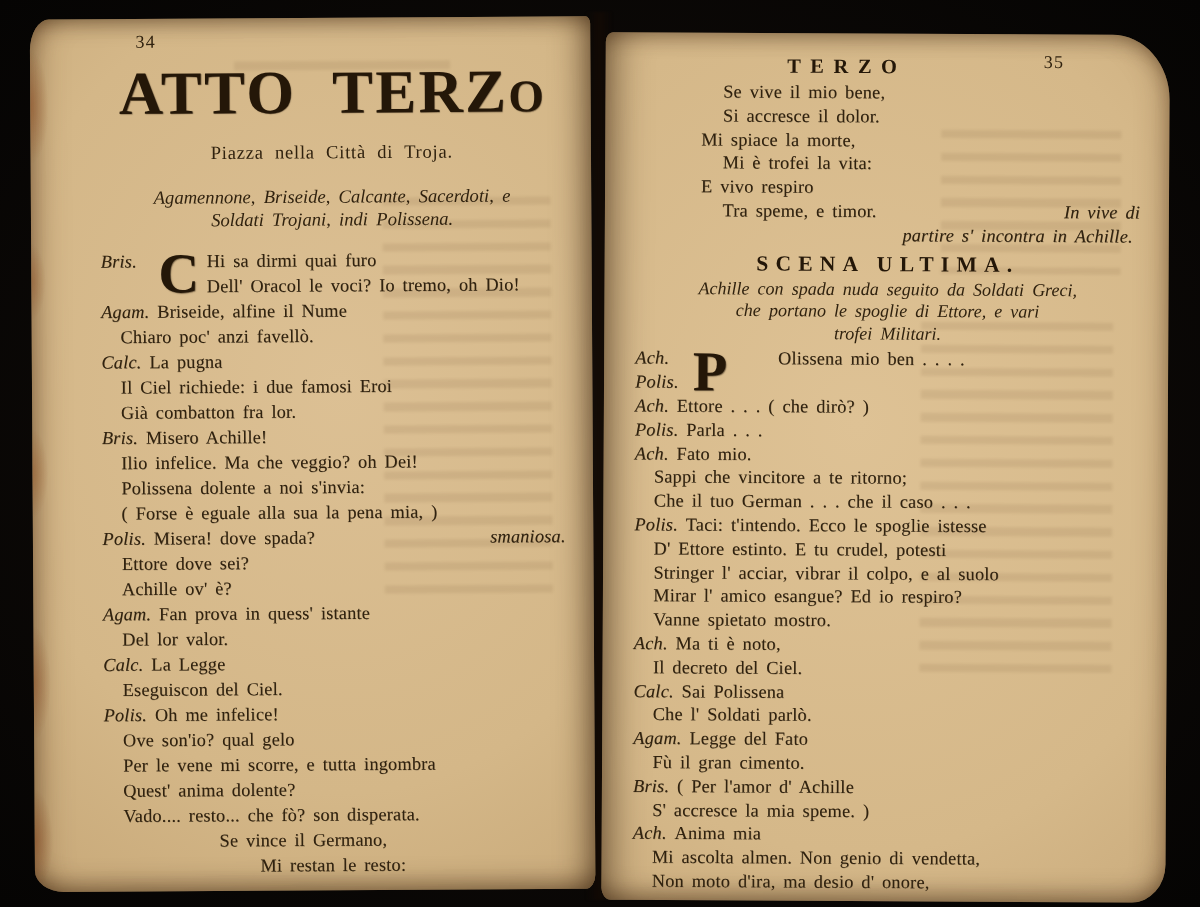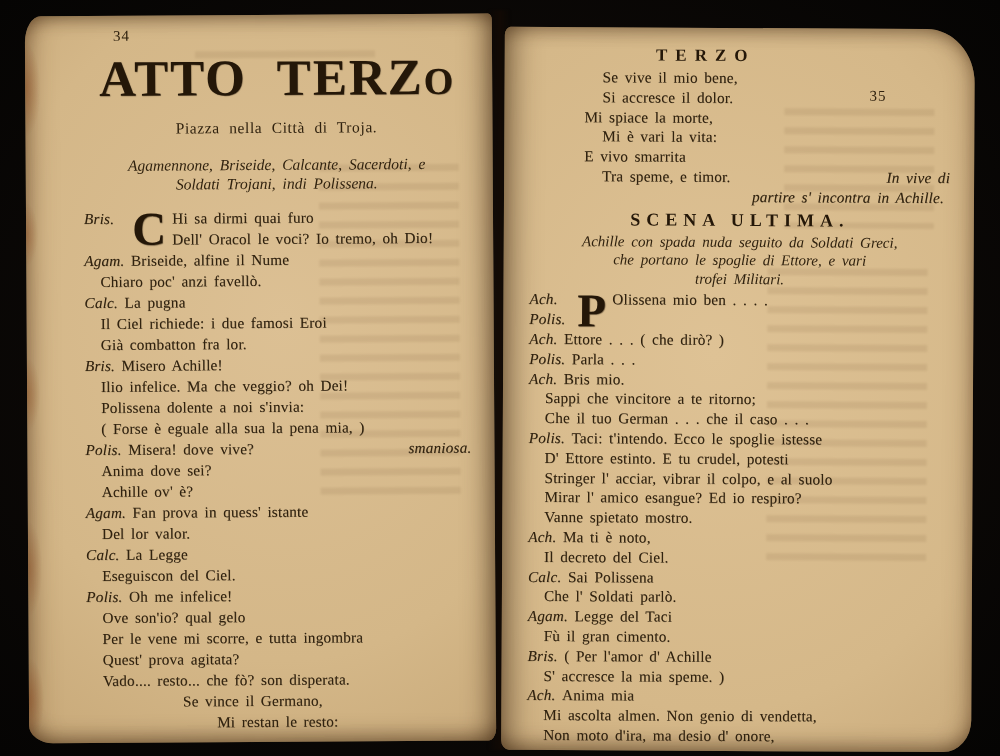--- a/index.html
+++ b/index.html
@@ -48,21 +48,21 @@
     position:absolute;left:488px;top:10px;width:22px;height:740px;
     background:linear-gradient(to right, transparent 0%, rgba(20,10,4,.65) 45%, rgba(20,10,4,.75) 55%, transparent 100%);
     filter:blur(1px);
   }
   .ghost{
     position:absolute;opacity:.10;filter:blur(1.2px);pointer-events:none;
     background:repeating-linear-gradient(to bottom, rgba(90,58,28,.9) 0 7px, transparent 7px 19px);
   }
   .pagenum{font-size:15px;letter-spacing:1px;position:absolute;}
   .pn-left{left:88px;top:12px;}
-  .pn-right{right:88px;top:16px;margin-top:43px;}
+  .pn-right{right:88px;top:16px;}
   .inner-left{position:absolute;left:58px;top:6px;width:386px;}
   .inner-right{position:absolute;left:26px;top:10px;width:420px;}
   .act-title{
     margin-top:28px;text-align:center;font-weight:bold;font-size:51px;
     letter-spacing:2px;word-spacing:16px;color:#241708;
     text-shadow:0.5px 0.5px 0.8px rgba(30,18,6,.5);
     white-space:nowrap;
   }
   .act-title .small-o{font-size:38px;letter-spacing:0;}
   .setting{margin-top:12px;text-align:center;font-size:15.5px;word-spacing:5px;letter-spacing:.6px;}
@@ -87,21 +87,21 @@
   .ind5{margin-left:130px;}
   .dropblock{display:flex;align-items:flex-start;}
   .dlabels{width:48px;flex:none;font-style:italic;line-height:21px;}
   .dc{
     flex:none;font-size:47px;font-weight:bold;line-height:38px;
     padding:2px 6px 0 0;color:#241708;
     text-shadow:0.6px 0.6px 1px rgba(30,18,6,.55);
   }
   .dlines{line-height:21px;}
   .dialogue-right .dlabels{line-height:19.8px;}
-  .dialogue-right .dlines{line-height:19.8px;}
+  .dialogue-right .dlines{line-height:19.8px;margin-left:36px;}
 </style>
 </head>
 <body>
 
 <div class="photo">
 
   <div class="gutter"></div>
 
   <div class="page page-left">
     <div class="pagenum pn-left">34</div>
@@ -133,53 +133,53 @@
         <div>
             <div class="dline ind0"><span class="speaker">Agam. </span><span>Briseide, alfine il Nume</span></div>
             <div class="dline ind1"><span>Chiaro poc' anzi favellò.</span></div>
             <div class="dline ind0"><span class="speaker">Calc. </span><span>La pugna</span></div>
             <div class="dline ind1"><span>Il Ciel richiede: i due famosi Eroi</span></div>
             <div class="dline ind1"><span>Già combatton fra lor.</span></div>
             <div class="dline ind0"><span class="speaker">Bris. </span><span>Misero Achille!</span></div>
             <div class="dline ind1"><span>Ilio infelice. Ma che veggio? oh Dei!</span></div>
             <div class="dline ind1"><span>Polissena dolente a noi s'invia:</span></div>
             <div class="dline ind1"><span>( Forse è eguale alla sua la pena mia, )</span></div>
-            <div class="dline ind0"><span class="speaker">Polis. </span><span class="rstage">smaniosa.</span><span>Misera! dove vive?</span></div>
-            <div class="dline ind1"><span>Anima dove sei?</span></div>
+            <div class="dline ind0"><span class="speaker">Polis. </span><span class="rstage">smaniosa.</span><span>Misera! dove spada?</span></div>
+            <div class="dline ind1"><span>Ettore dove sei?</span></div>
             <div class="dline ind1"><span>Achille ov' è?</span></div>
             <div class="dline ind0"><span class="speaker">Agam. </span><span>Fan prova in quess' istante</span></div>
             <div class="dline ind1"><span>Del lor valor.</span></div>
             <div class="dline ind0"><span class="speaker">Calc. </span><span>La Legge</span></div>
             <div class="dline ind1"><span>Eseguiscon del Ciel.</span></div>
             <div class="dline ind0"><span class="speaker">Polis. </span><span>Oh me infelice!</span></div>
             <div class="dline ind1"><span>Ove son'io? qual gelo</span></div>
             <div class="dline ind1"><span>Per le vene mi scorre, e tutta ingombra</span></div>
-            <div class="dline ind1"><span>Quest' prova agitata?</span></div>
+            <div class="dline ind1"><span>Quest' anima dolente?</span></div>
             <div class="dline ind1"><span>Vado.... resto... che fò? son disperata.</span></div>
             <div class="dline ind4"><span>Se vince il Germano,</span></div>
             <div class="dline ind5"><span>Mi restan le resto:</span></div>
           </div>
       </div>
     </div>
   </div>
 
   <div class="page page-right">
     <div class="pagenum pn-right">35</div>
     <div class="ghost" style="right:40px;top:80px;width:150px;height:120px;"></div>
     <div class="ghost" style="right:46px;top:240px;width:160px;height:300px;"></div>
 
     <div class="inner-right">
       <div class="runhead">TERZO</div>
 
       <div class="dialogue dialogue-right verse">
           <div class="dline ind3"><span>Se vive il mio bene,</span></div>
           <div class="dline ind3"><span>Si accresce il dolor.</span></div>
           <div class="dline ind2"><span>Mi spiace la morte,</span></div>
-          <div class="dline ind3"><span>Mi è vari la vita:</span></div>
-          <div class="dline ind2"><span>E vivo smarrita</span></div>
+          <div class="dline ind3"><span>Mi è trofei la vita:</span></div>
+          <div class="dline ind2"><span>E vivo respiro</span></div>
           <div class="dline ind3"><span class="rstage">In vive di</span><span>Tra speme, e timor.</span></div>
           <div class="dline ind0 ital al-right"><span>partire s' incontra in Achille.</span></div>
         </div>
 
       <div class="scena">SCENA ULTIMA.</div>
 
       <div class="stage-dir">
         <div>Achille con spada nuda seguito da Soldati Greci,</div>
         <div>che portano le spoglie di Ettore, e vari</div>
         <div>trofei Militari.</div>
@@ -192,33 +192,33 @@
             <div class="speaker">Polis.</div>
           </div>
           <div class="dc">P</div>
           <div class="dlines">
             <div class="dline">Olissena mio ben . . . .</div>
           </div>
         </div>
         <div>
             <div class="dline ind0"><span class="speaker">Ach. </span><span>Ettore . . . ( che dirò? )</span></div>
             <div class="dline ind0"><span class="speaker">Polis. </span><span>Parla . . .</span></div>
-            <div class="dline ind0"><span class="speaker">Ach. </span><span>Bris mio.</span></div>
+            <div class="dline ind0"><span class="speaker">Ach. </span><span>Fato mio.</span></div>
             <div class="dline ind1"><span>Sappi che vincitore a te ritorno;</span></div>
             <div class="dline ind1"><span>Che il tuo German . . . che il caso . . .</span></div>
             <div class="dline ind0"><span class="speaker">Polis. </span><span>Taci: t'intendo. Ecco le spoglie istesse</span></div>
             <div class="dline ind1"><span>D' Ettore estinto. E tu crudel, potesti</span></div>
             <div class="dline ind1"><span>Stringer l' acciar, vibrar il colpo, e al suolo</span></div>
             <div class="dline ind1"><span>Mirar l' amico esangue? Ed io respiro?</span></div>
             <div class="dline ind1"><span>Vanne spietato mostro.</span></div>
             <div class="dline ind0"><span class="speaker">Ach. </span><span>Ma ti è noto,</span></div>
             <div class="dline ind1"><span>Il decreto del Ciel.</span></div>
             <div class="dline ind0"><span class="speaker">Calc. </span><span>Sai Polissena</span></div>
             <div class="dline ind1"><span>Che l' Soldati parlò.</span></div>
-            <div class="dline ind0"><span class="speaker">Agam. </span><span>Legge del Taci</span></div>
+            <div class="dline ind0"><span class="speaker">Agam. </span><span>Legge del Fato</span></div>
             <div class="dline ind1"><span>Fù il gran cimento.</span></div>
             <div class="dline ind0"><span class="speaker">Bris. </span><span>( Per l'amor d' Achille</span></div>
             <div class="dline ind1"><span>S' accresce la mia speme. )</span></div>
             <div class="dline ind0"><span class="speaker">Ach. </span><span>Anima mia</span></div>
             <div class="dline ind1"><span>Mi ascolta almen. Non genio di vendetta,</span></div>
             <div class="dline ind1"><span>Non moto d'ira, ma desio d' onore,</span></div>
           </div>
       </div>
     </div>
   </div>

